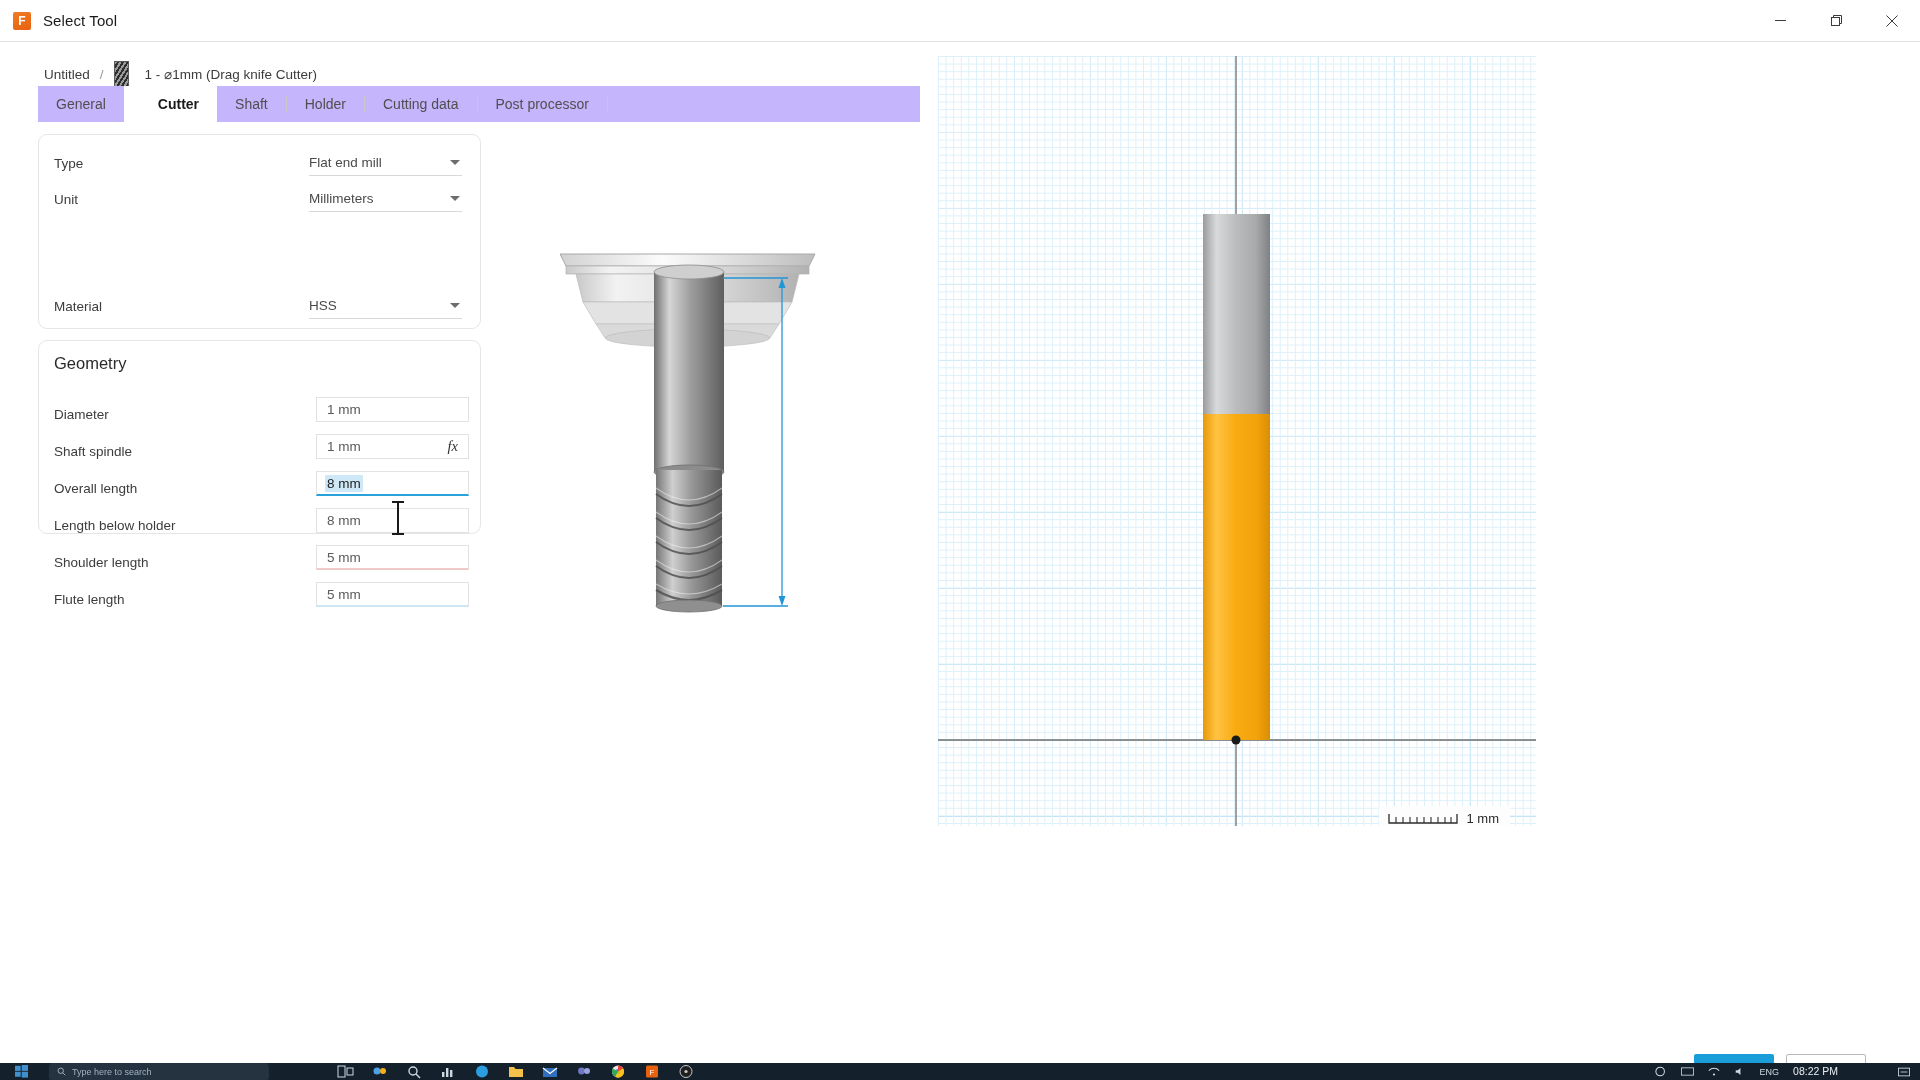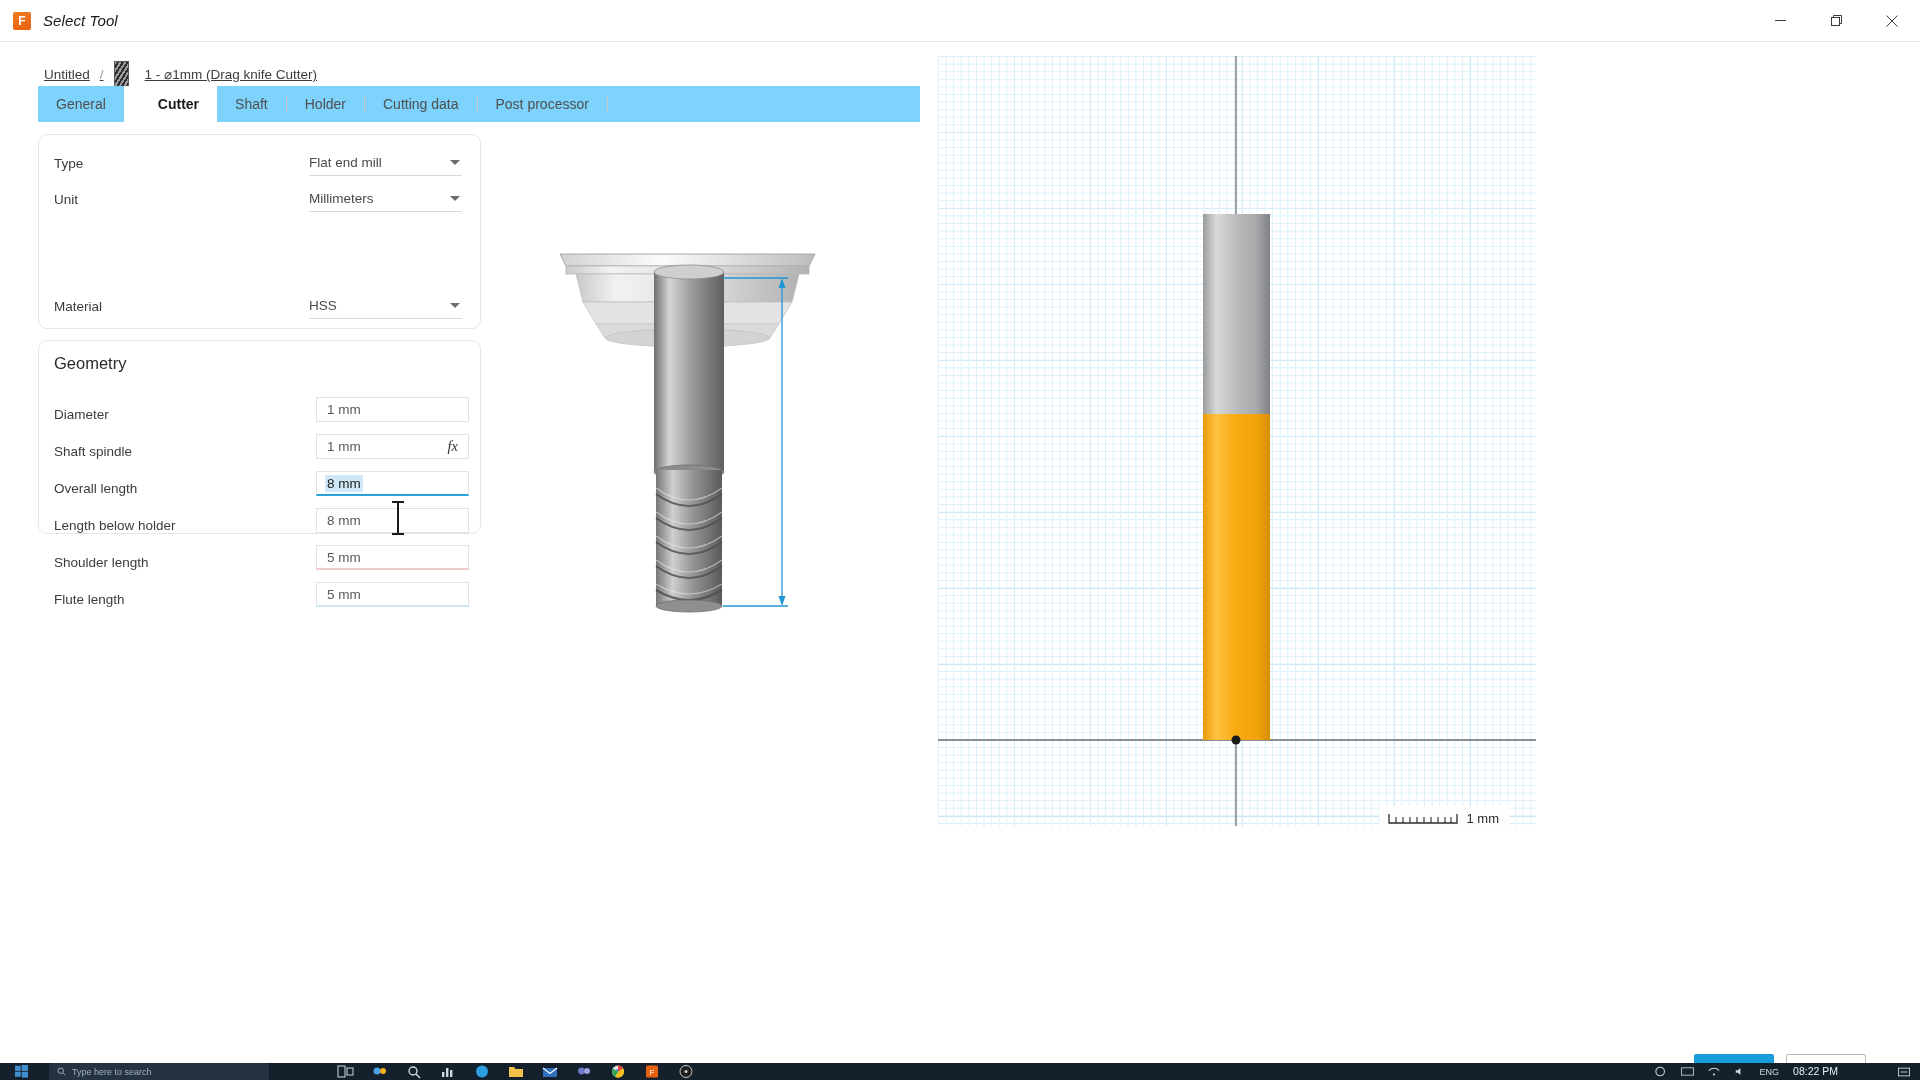--- a/index.html
+++ b/index.html
@@ -20,53 +20,53 @@
   #app-icon {
     width: 18px; height: 18px; margin-left: 13px; border-radius: 2px;
     background: linear-gradient(160deg,#f07c22,#e8610e);
     position: relative; flex: none;
   }
   #app-icon::after {
     content: "F"; position: absolute; left: 0; top: 0; right: 0; bottom: 0;
     color: #fff; font-size: 12px; font-weight: bold; line-height: 18px; text-align: center;
   }
   #win-title {
-    margin-left: 12px; font-size: 15px; color: #1a1a1a; letter-spacing: .1px; font-style: italic;
+    margin-left: 12px; font-size: 15px; color: #1a1a1a; letter-spacing: .1px;
   }
   .win-btn {
     width: 56px; height: 41px; display: flex; align-items: center; justify-content: center;
     color: #3a3a3a;
   }
   .win-btn svg { display: block; }
   #win-btns { margin-left: auto; display: flex; height: 41px; }
 
   
   #dialog-body {
     position: absolute; left: 0; top: 42px; width: 1920px; height: 1038px;
     background: #ffffff;
   }
 
   
   #breadcrumb {
     position: absolute; left: 44px; top: 20px; height: 24px;
-    display: flex; align-items: center; font-size: 13.5px; color: #3c3c3c; text-decoration: underline;
+    display: flex; align-items: center; font-size: 13.5px; color: #3c3c3c;
   }
   #breadcrumb .crumb-root { color: #3c3c3c; }
   #breadcrumb .crumb-sep { margin: 0 10px; color: #9b9b9b; }
   #tool-thumb {
     width: 15px; height: 26px; margin-right: 16px; flex: none;
     background:
       repeating-linear-gradient(-58deg, #2e2e2e 0 2px, #9b9b9b 2px 4px);
     border: 1px solid #5a5a5a;
   }
 
   
   #tabs {
     position: absolute; left: 38px; top: 44px; width: 882px; height: 36px;
-    background: #7dd3fc;
+    background: #c4b5fd;
     display: flex; align-items: stretch;
   }
   .tab {
     display: flex; align-items: center; padding: 0 18px;
     font-size: 14px; color: #4f4f4f; position: relative; cursor: default;
   }
   .tab.active {
     background: #ffffff; color: #1a1a1a; font-weight: bold; padding-left: 34px;
   }
   .tab-div { width: 1px; align-self: center; height: 16px; background: #c9c9c9; }

